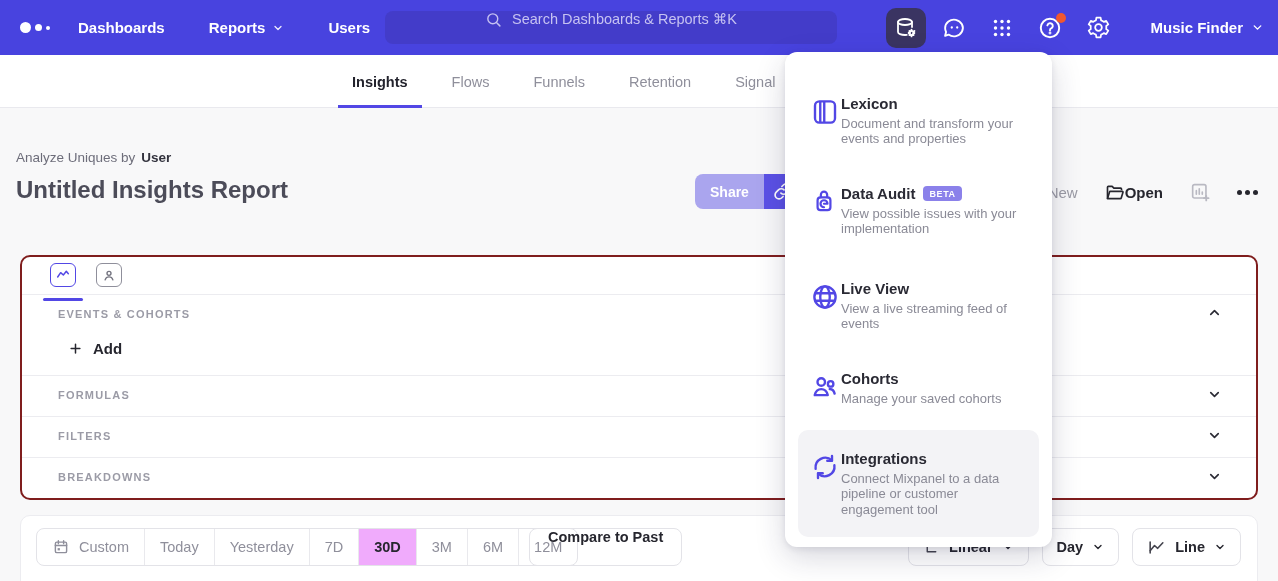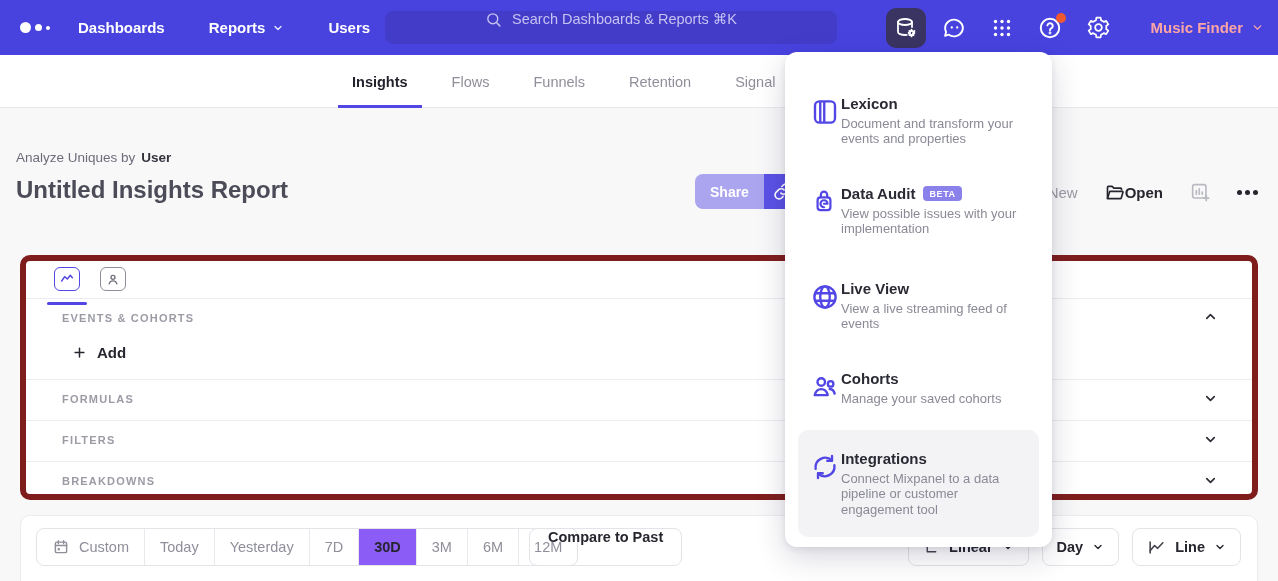--- a/index.html
+++ b/index.html
@@ -14,21 +14,21 @@
   .logo i.d1{width:11px;height:11px;} .logo i.d2{width:7px;height:7px;} .logo i.d3{width:4px;height:4px;}
   .navitems { position:absolute; left:78px; top:0; height:55px; display:flex; align-items:center; gap:44px; }
   .navitem { color:#fff; font-size:15px; font-weight:600; display:flex; align-items:center; gap:7px; cursor:pointer; }
   .navitem svg { opacity:.9; }
   .searchbar { position:absolute; left:385px; top:11px; width:452px; height:33px; background:#433cc9; border-radius:8px;
                display:flex; align-items:flex-start; justify-content:center; gap:10px; color:#c6c2f2; font-size:14.5px; cursor:text; }
   .nav-right { position:absolute; right:14px; top:0; height:55px; display:flex; align-items:center; gap:8px; }
   .nav-iconbtn { width:40px; height:40px; border-radius:10px; display:flex; align-items:center; justify-content:center; color:#fff; cursor:pointer; position:relative; }
   .nav-iconbtn.active { background:#3a3462; }
   .alert-dot { position:absolute; top:5px; right:4px; width:10px; height:10px; border-radius:50%; background:#f0582f; }
-  .project { color:#fca5a5; font-size:15px; font-weight:600; display:flex; align-items:center; gap:8px; cursor:pointer; margin-left:24px; }
+  .project { color:#ffffff; font-size:15px; font-weight:600; display:flex; align-items:center; gap:8px; cursor:pointer; margin-left:24px; }
 
   
   .subnav { position:absolute; top:55px; left:0; width:1278px; height:53px; background:#fff; border-bottom:1px solid #e9e9ee; z-index:10; }
   .tabs { position:absolute; left:330px; top:0; height:53px; display:flex; }
   .tab { height:53px; display:flex; align-items:center; padding:0 22px; font-size:14.5px; color:#8f8f9b; cursor:pointer; position:relative; }
   .tab.active { color:#23232d; font-weight:600;align-items:center; }
   .tab.active::after { content:""; position:absolute; left:8px; right:8px; bottom:0; height:3px; background:#5247e5; }
 
   
   .rpt-subtitle { position:absolute; left:16px; top:150px; font-size:13.5px; color:#6d6d7a; }
@@ -38,37 +38,37 @@
   .share-btn { background:#aaa5ee; color:#fff; font-size:14px; font-weight:600; display:flex; align-items:center; padding:0 15px; border-radius:8px 0 0 8px; cursor:pointer; }
   .link-btn { background:#5b51e6; width:38px; display:flex; align-items:center; justify-content:center; border-radius:0 8px 8px 0; color:#fff; cursor:pointer; }
   .hdr-right { position:absolute; right:20px; top:174px; height:36px; display:flex; align-items:center; gap:26px; z-index:5; }
   .hdr-new { color:#9a9aa4; font-size:15px; font-weight:500; cursor:pointer; }
   .hdr-open { display:flex; align-items:center; color:#26262e; font-size:15px; font-weight:600; cursor:pointer; }
   .hdr-board { color:#b9b9c2; cursor:pointer; }
   .hdr-more { display:flex; gap:3px; cursor:pointer; align-items:center; }
   .hdr-more i { width:5px; height:5px; border-radius:50%; background:#26262e; display:block; }
 
   
-  .qcard { position:absolute; left:20px; top:255px; width:1238px; height:245px; background:#fff; border:6px solid #7f1d1d; border-radius:10px; z-index:1; }
+  .qcard { position:absolute; left:20px; top:255px; width:1238px; height:245px; background:#fff; border:2px solid #7f1d1d; border-radius:10px; z-index:1; }
   .qtabs { position:absolute; left:0; top:0; width:100%; height:38px; border-bottom:1px solid #ececf0; }
   .qtab { position:absolute; top:6px; width:26px; height:24px; border-radius:6px; display:flex; align-items:center; justify-content:center; cursor:pointer; }
   .qtab.metrics { left:28px; color:#5247e5; border:1.6px solid #5247e5; }
   .qtab.users { left:74px; color:#73737f; border:1.6px solid #8f8f9b; }
   .qtab.metrics::after { content:""; position:absolute; left:-8px; right:-8px; top:34px; height:3px; background:#5247e5; border-radius:2px; }
   .qsection-head { position:absolute; left:36px; font-size:11px; font-weight:700; letter-spacing:1.2px; color:#9b9ba6; }
   .qchevron { position:absolute; right:34px; color:#2b2b35; cursor:pointer; }
   .add-row { position:absolute; left:46px; top:83px; display:flex; align-items:center; gap:10px; color:#26262e; font-size:15px; font-weight:600; cursor:pointer; }
   .qdivider { position:absolute; left:0; width:100%; height:1px; background:#ececf0; }
 
   
   .bcard { position:absolute; left:20px; top:515px; width:1238px; height:90px; background:#fff; border:1px solid #ececf0; border-radius:10px; z-index:1; }
   .seg-control { position:absolute; left:15px; top:12px; height:38px; display:flex; border:1px solid #e3e3e8; border-radius:8px; overflow:hidden; background:#fff; }
   .seg { display:flex; align-items:center; gap:9px; padding:0 15px; font-size:14.5px; color:#8f8f9b; border-right:1px solid #e9e9ed; cursor:pointer; white-space:nowrap; }
   .seg:last-child { border-right:none; }
-  .seg.selected { background:#8b5cf6; color:#26262e; font-weight:700; }
+  .seg.selected { background:#f0abfc; color:#26262e; font-weight:700; }
   .compare-btn { position:absolute; left:508px; top:12px; height:38px; display:flex; padding:0 18px; border:1px solid #e3e3e8; border-radius:8px; font-size:14.5px; font-weight:600; color:#26262e; cursor:pointer; }
   .right-btns { position:absolute; right:16px; top:12px; display:flex; gap:13px; }
   .dd-btn { height:38px; display:flex; align-items:center; gap:9px; padding:0 14px; border:1px solid #e3e3e8; border-radius:8px; font-size:14.5px; font-weight:600; color:#26262e; background:#fff; cursor:pointer; }
   .dd-btn .cic { color:#44444e; }
 
   
   .panel { position:absolute; left:785px; top:52px; width:267px; height:495px; background:#fff; border-radius:12px;
            box-shadow:0 10px 30px rgba(35,35,70,.18), 0 2px 6px rgba(35,35,70,.10); z-index:50; }
   .menu-item { position:absolute; left:13px; width:241px; display:flex; gap:1px; padding:10px 10px 10px 12px; border-radius:10px; cursor:pointer; }
   .menu-item.hl { background:#f3f3f6; }

